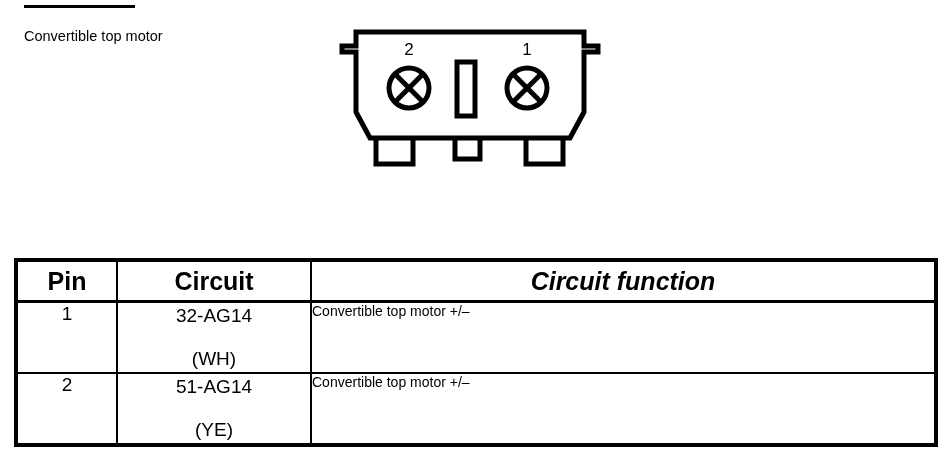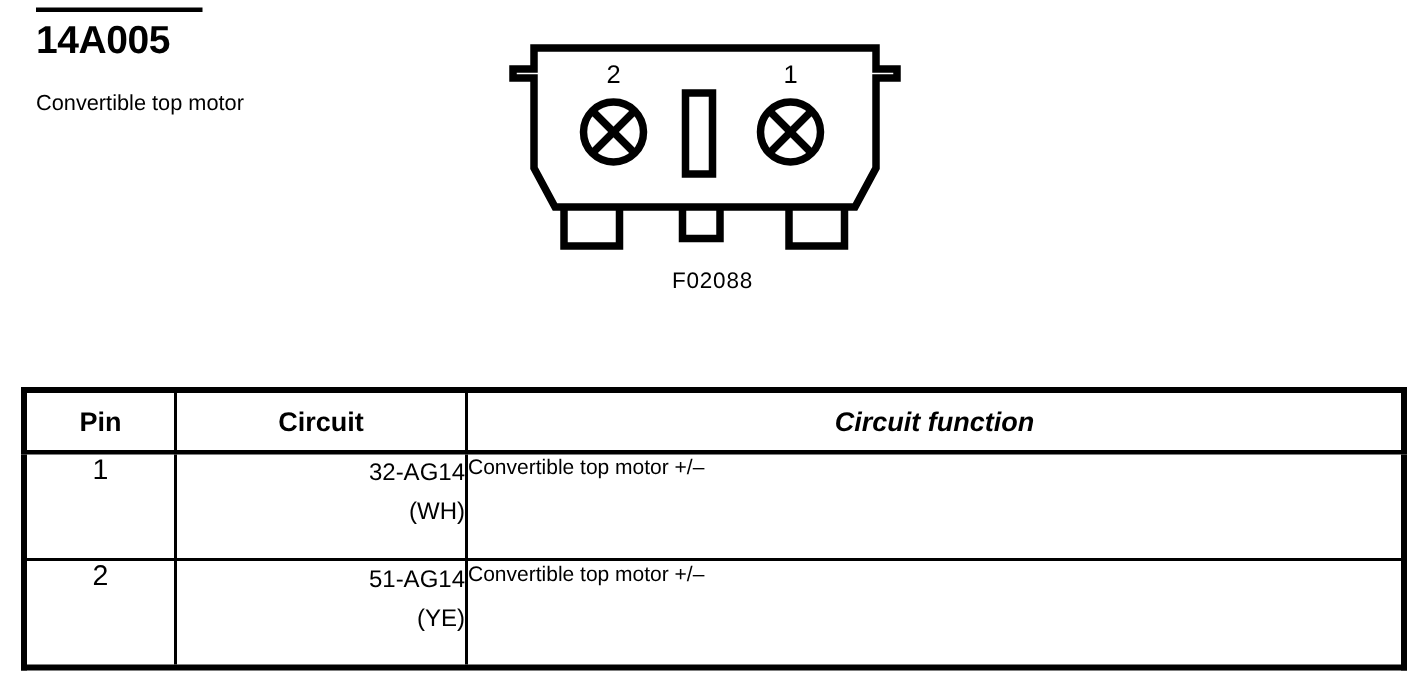--- a/index.html
+++ b/index.html
@@ -101,58 +101,57 @@
   #pin-table .outer-left   { border-left-width: 4px; }
   #pin-table .outer-right  { border-right-width: 4px; }
   #pin-table thead th      { border-top-width: 4px; border-bottom-width: 3px; }
   #pin-table tbody tr:last-child td { border-bottom-width: 4px; }
 
   .col-pin      { width: 90px; }
   .col-circuit  { width: 184px; }
   .col-function { width: auto; font-style: italic; }
 
   #pin-table thead th {
-    font-size: 18px;
+    font-size: 25px;
     font-weight: bold;
     text-align: center;
     height: 38px;
     line-height: 38px;
     padding: 0 4px;
   }
 
   .cell-pin {
     font-size: 19px;
     text-align: center;
     padding-top: 9px;
     height: 69px;
   }
   .cell-circuit {
-    font-size: 16px;
-    text-align: right;
+    font-size: 19px;
+    text-align: center;
     padding-top: 9px;
     line-height: 26px;
   }
   .cell-function {
     font-size: 14px;
     text-align: left;
     padding-top: 9px;
     padding-left: 26px;
   }
   .circuit-code  { display: block; }
-  .circuit-color { display: block; }
+  .circuit-color { display: block; margin-top: 17px; }
 </style>
 </head>
 <body>
 
 <div id="header-block">
 
 
   <div id="id-divider-rule"></div>
 
-  <div id="part-number">14A005</div>
 
   <div id="component-description">Convertible top motor</div>
 </div>
 
 <div id="connector-figure">
 
   <svg id="connector-drawing" width="280" height="145" viewBox="0 0 280 145">
 
     <path d="M 26,6 L 254,6 L 254,20 L 268,20 L 268,26 L 254,26
              L 254,86 L 240,112 L 40,112 L 26,86 L 26,26 L 12,26
@@ -172,21 +171,20 @@
       <line x1="183" y1="48" x2="211" y2="76" stroke="#000000" stroke-width="5"></line>
       <line x1="211" y1="48" x2="183" y2="76" stroke="#000000" stroke-width="5"></line>
     </g>
     <text x="197" y="29" font-family="Liberation Sans, sans-serif" font-size="17" text-anchor="middle" fill="#000000">1</text>
 
     <path d="M 46,112 L 46,138 L 83,138 L 83,112" fill="none" stroke="#000000" stroke-width="5"></path>
     <path d="M 125,112 L 125,133 L 150,133 L 150,112" fill="none" stroke="#000000" stroke-width="5"></path>
     <path d="M 196,112 L 196,138 L 233,138 L 233,112" fill="none" stroke="#000000" stroke-width="5"></path>
   </svg>
 
-  <div id="connector-figure-label">F02088</div>
 </div>
 
 <table id="pin-table">
   <thead>
     <tr>
       <th class="col-pin outer-left">Pin</th>
       <th class="col-circuit">Circuit</th>
       <th class="col-function outer-right">Circuit function</th>
     </tr>
   </thead>

